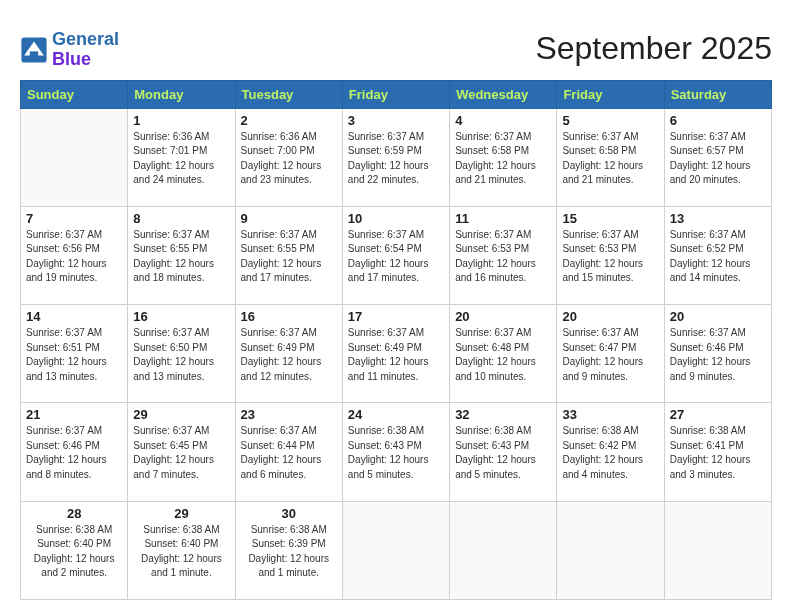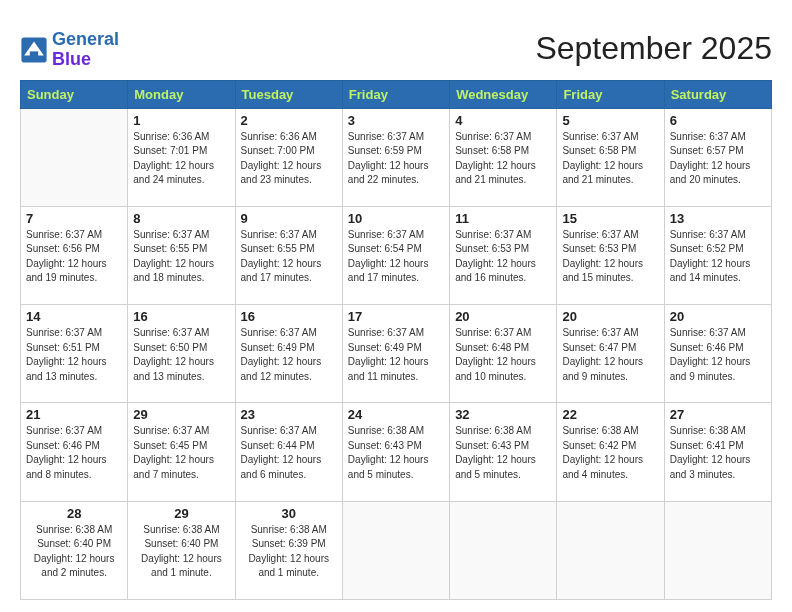--- a/index.html
+++ b/index.html
@@ -311,21 +311,21 @@
 and 5 minutes.</div>
           </td>
           <td>
             <div class="day-num">32</div>
             <div class="cell-info" style="white-space: pre-line;">Sunrise: 6:38 AM
 Sunset: 6:43 PM
 Daylight: 12 hours
 and 5 minutes.</div>
           </td>
           <td>
-            <div class="day-num">22</div>
+            <div class="day-num">33</div>
             <div class="cell-info" style="white-space: pre-line;">Sunrise: 6:38 AM
 Sunset: 6:42 PM
 Daylight: 12 hours
 and 4 minutes.</div>
           </td>
           <td>
             <div class="day-num">27</div>
             <div class="cell-info" style="white-space: pre-line;">Sunrise: 6:38 AM
 Sunset: 6:41 PM
 Daylight: 12 hours

